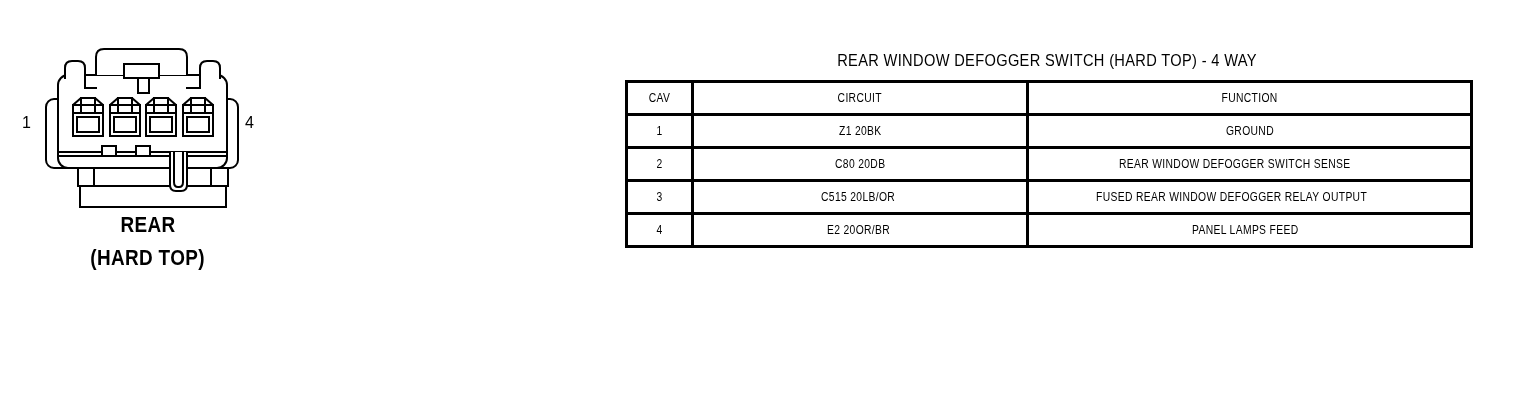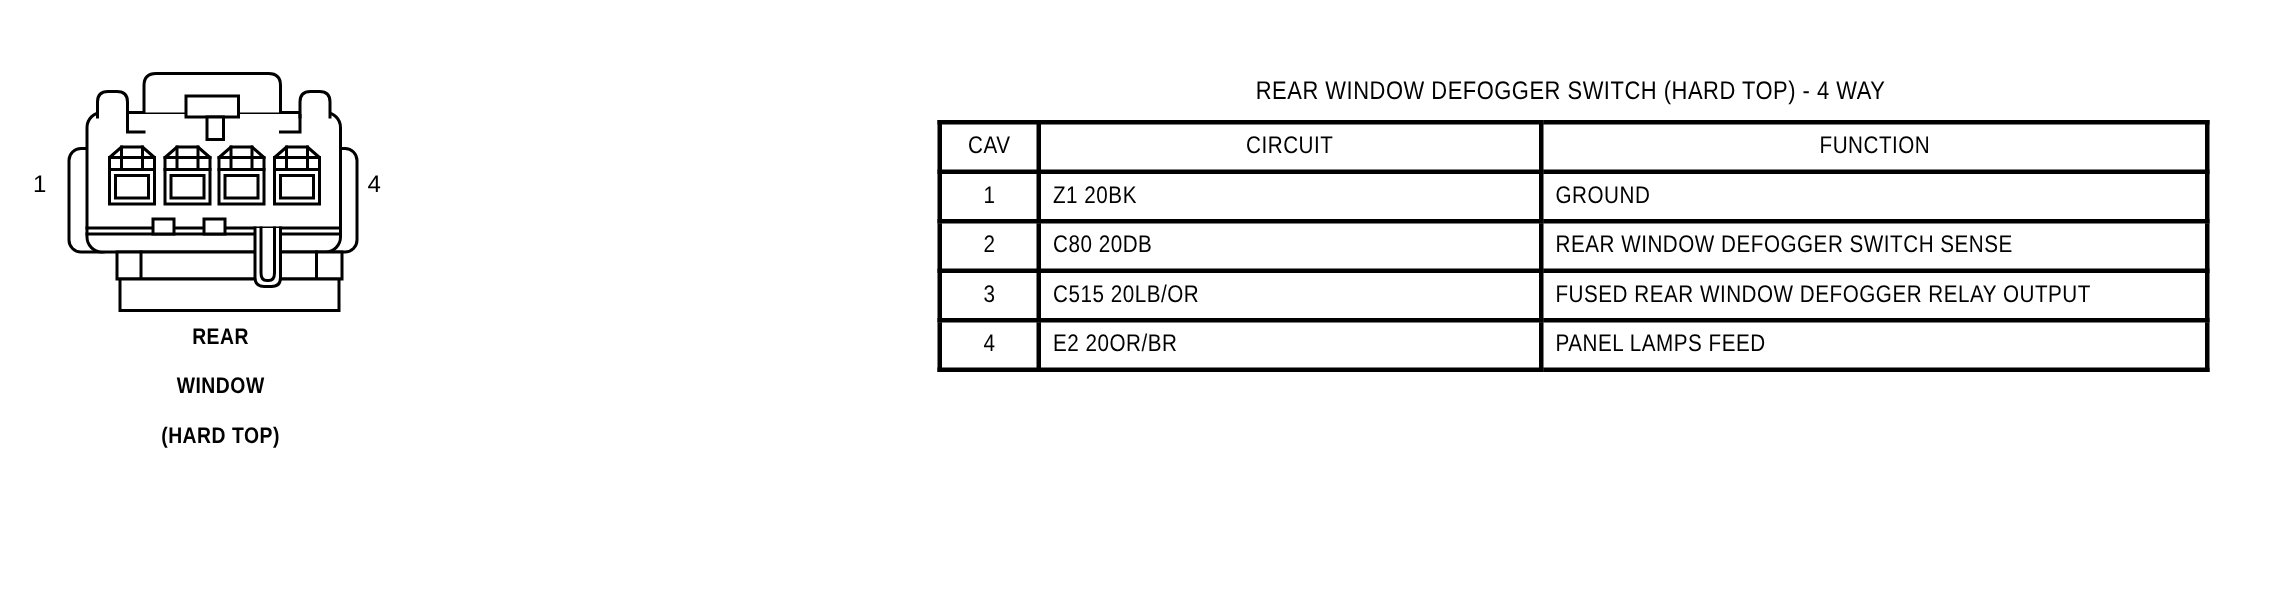--- a/index.html
+++ b/index.html
@@ -15,44 +15,44 @@
   
   .connector-svg{position:absolute;left:10px;top:30px;}
   .connector-svg path,.connector-svg rect,.connector-svg line,.connector-svg polygon{
     stroke:#000;fill:none;stroke-width:2;stroke-linecap:square;
   }
   .wfill{fill:#ffffff !important;}
   .pin-num{font-family:"Liberation Sans",sans-serif;font-size:16px;fill:#000;stroke:none !important;}
 
   .caption{
     position:absolute;left:30px;top:208px;width:235px;text-align:center;
-    font-weight:bold;font-size:15px;line-height:33px;letter-spacing:4px;
+    font-weight:bold;font-size:22px;line-height:33px;letter-spacing:4px;
   }
   .caption .cap-line{display:block;}
 
   
   .tbl-title{
     position:absolute;left:625px;top:51px;width:845px;text-align:center;
     font-size:17px;
     text-decoration:underline;
   }
   table.pinout{
     position:absolute;left:625px;top:80px;
     border-collapse:collapse;table-layout:fixed;width:845px;
-    font-size:16px;
+    font-size:12px;
   }
   table.pinout th,table.pinout td{
     border:3px solid #000;height:30px;padding:0;overflow:hidden;
     font-weight:normal;background:#fff;
   }
   table.pinout col.c-cav{width:66px;}
   table.pinout col.c-circuit{width:335px;}
   table.pinout col.c-function{width:444px;}
   .cell-center{text-align:center;}
-  .cell-left{text-align:left;padding-left:8px !important;}
+  .cell-left{text-align:center;padding-left:8px !important;}
 </style>
 </head>
 <body>
 
 <svg class="connector-svg" width="260" height="185" viewBox="0 0 260 185">
 
   <rect x="36" y="69" width="30" height="69" rx="8" class="wfill"></rect>
   <rect x="199" y="69" width="29" height="69" rx="8" class="wfill"></rect>
 
   <rect x="48" y="45" width="169" height="93" rx="10" class="wfill"></rect>
@@ -115,21 +115,20 @@
 
   <path d="M 160,122 L 160,155 Q 160,161 166,161 L 171,161 Q 177,161 177,155 L 177,122" class="wfill"></path>
   <path d="M 164,122 L 164,152 Q 164,157 168,157 L 169,157 Q 173,157 173,152 L 173,122"></path>
 
   <text x="12" y="98" class="pin-num">1</text>
   <text x="235" y="98" class="pin-num">4</text>
 </svg>
 
 <div class="caption">
   <span class="cap-line"><span class="cnd-c">REAR</span></span>
-  <span class="cap-line"><span class="cnd-c">WINDOW</span></span>
   <span class="cap-line"><span class="cnd-c">(HARD TOP)</span></span>
 </div>
 
 <div class="tbl-title">
   <span class="cnd-c">REAR WINDOW DEFOGGER SWITCH (HARD TOP) - 4 WAY</span>
 </div>
 
 <table class="pinout">
   <colgroup>
       <col class="c-cav">

